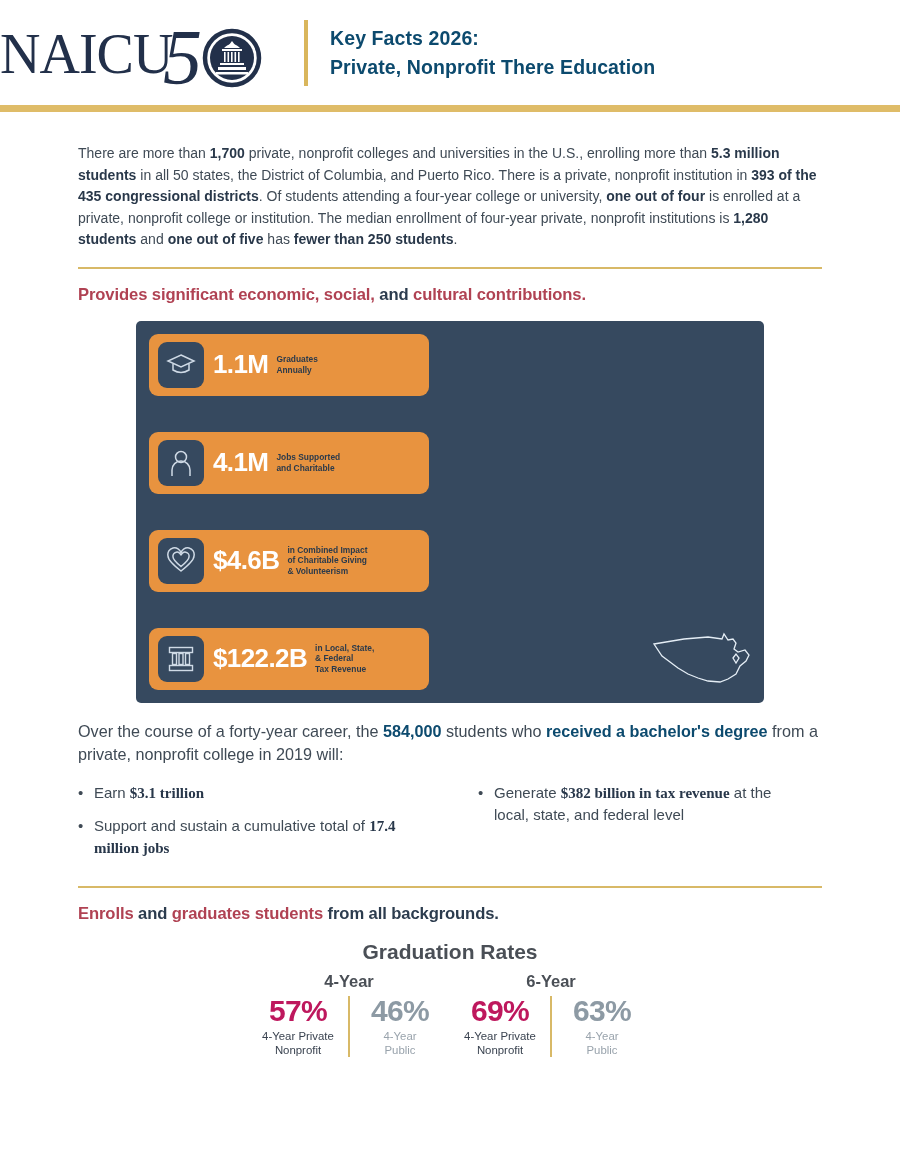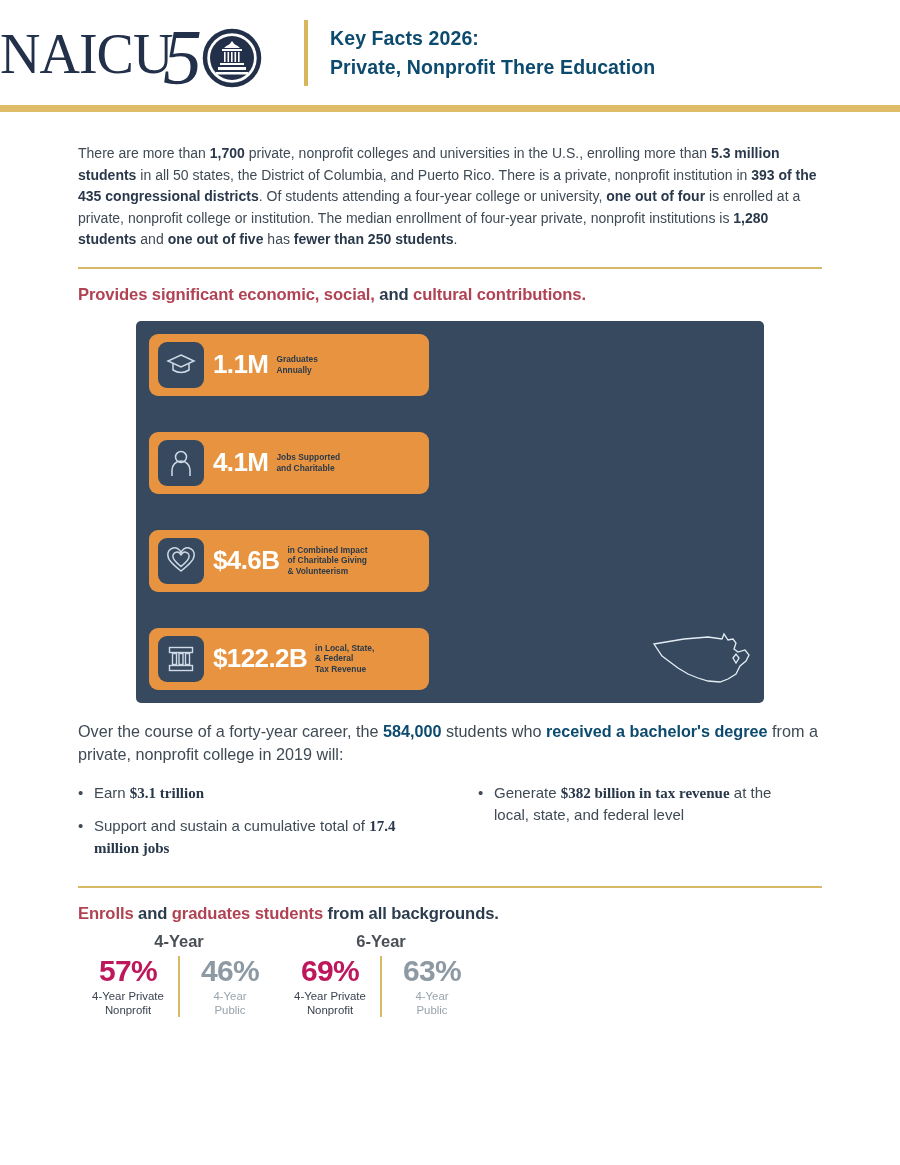--- a/index.html
+++ b/index.html
@@ -207,21 +207,21 @@
   
   .grad-title {
     text-align:center;
     font-size:21px;
     font-weight:bold;
     color:#4a4f56;
     margin-top:16px;
   }
   .grad-groups {
     display:flex;
-    justify-content:flex-start;
+    justify-content:center;
     margin-top:8px;
   }
   .grad-group { text-align:center; }
   .grad-group-label {
     font-size:16.5px;
     font-weight:bold;
     color:#4a4f56;
     margin-bottom:3px;
   }
   .grad-pair {
@@ -402,20 +402,21 @@
       </div>
     </div>
   </div>
 
   <div class="divider"></div>
 
   <div class="section-head">
     <span>Enrolls</span><span class="navy"> and </span><span>graduates students</span><span class="navy"> from all backgrounds.</span>
   </div>
 
+  <div class="grad-title">Graduation Rates</div>
 
   <div class="grad-groups">
 
     <div class="grad-group">
       <div class="grad-group-label">4-Year</div>
       <div class="grad-pair">
         <div class="grad-cell primary">
           <div class="grad-pct">57%</div>
           <div class="grad-cap">
             <div>4-Year Private</div>

